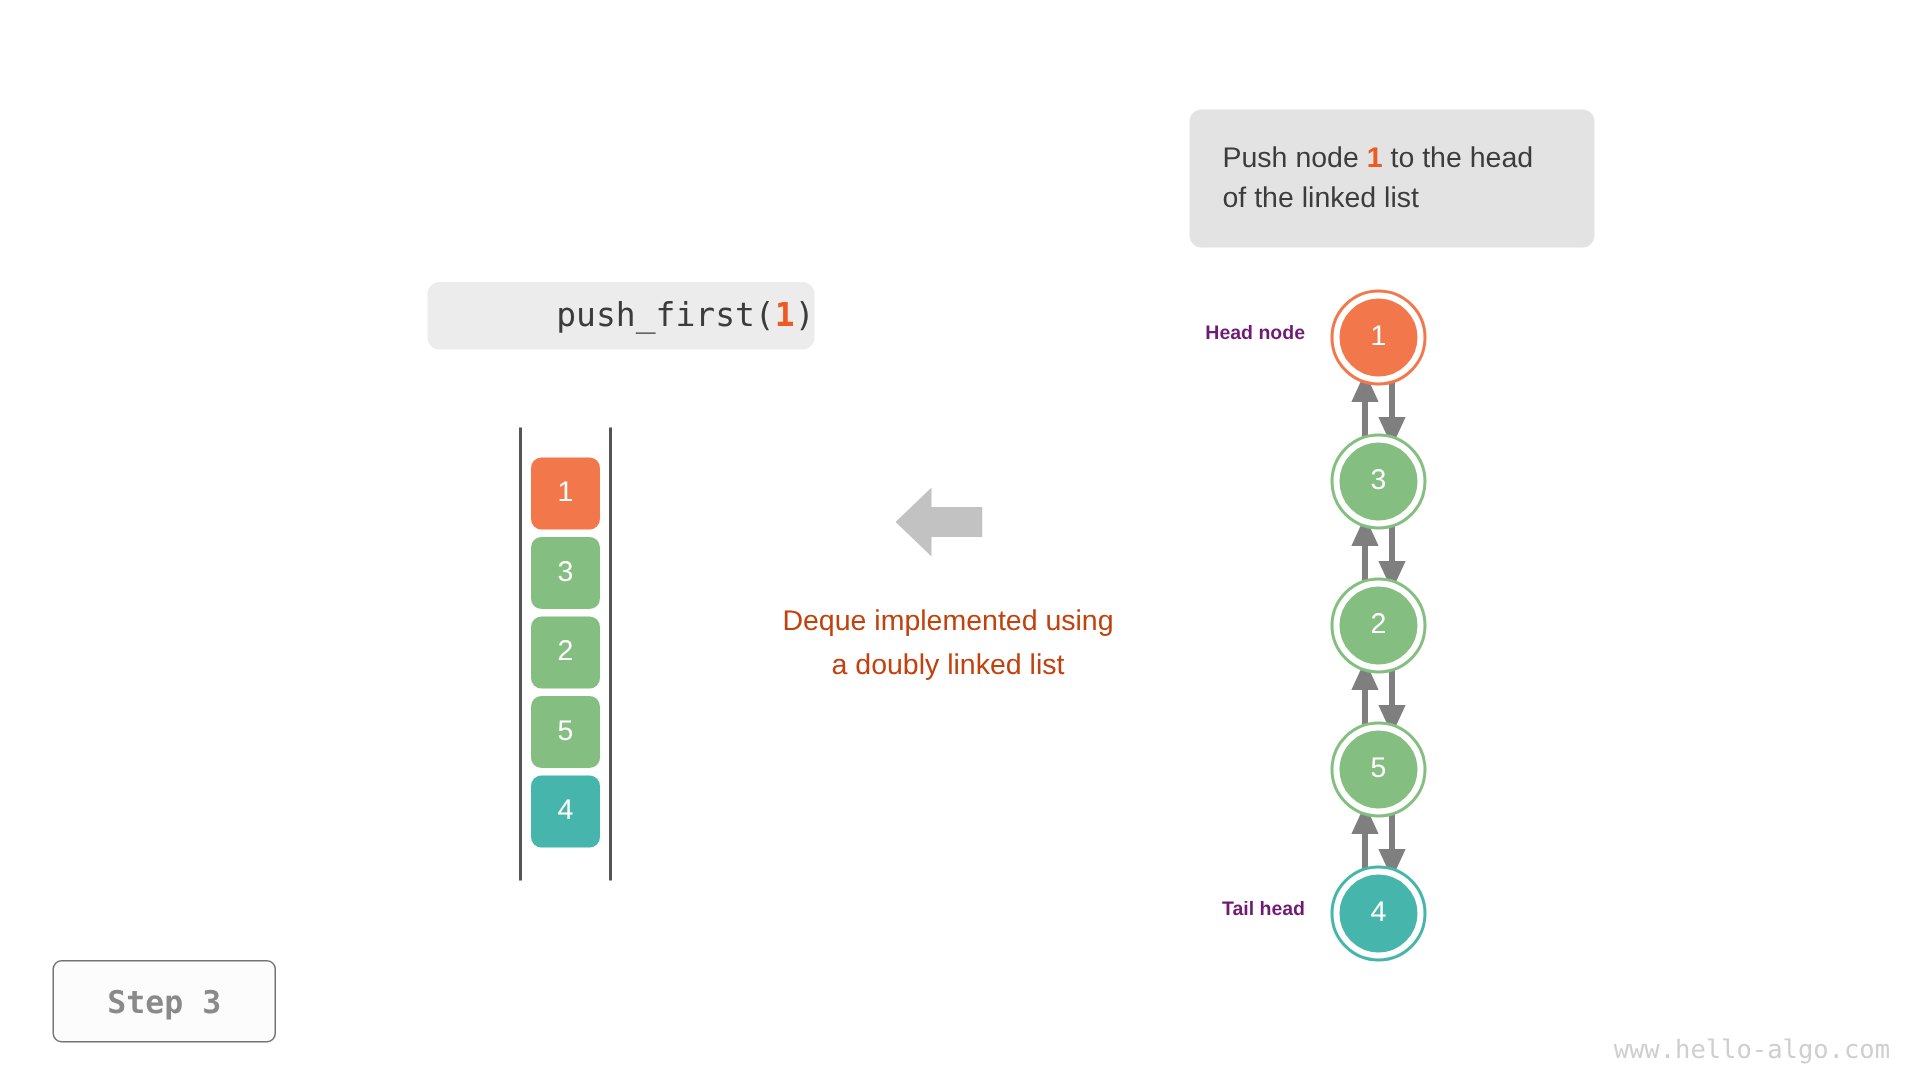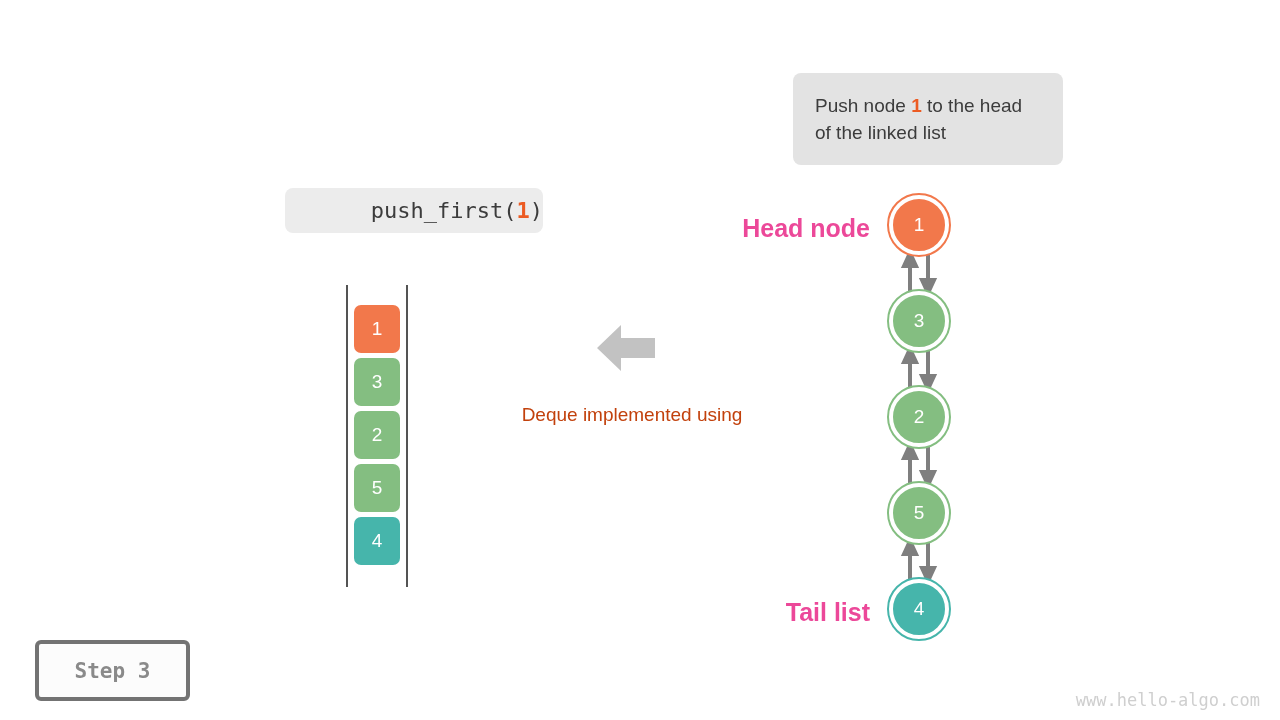--- a/index.html
+++ b/index.html
@@ -151,42 +151,42 @@
     width: 64px;
     height: 64px;
     border-radius: 50%;
     box-sizing: border-box;
     border: 2px solid #000;
     z-index: 2;
     background: #ffffff;
   }
   .endpoint-label {
     position: absolute;
-    font-size: 25px;
+    font-size: 13px;
     font-weight: bold;
-    color: #ec4899;
+    color: #701a75;
     text-align: right;
     font-family: "Liberation Sans", sans-serif;
   }
   .links-svg {
     position: absolute;
     left: 0; top: 0;
     width: 240px;
     height: 470px;
     z-index: 1;
   }
 
   
   .step-badge {
     position: absolute;
     left: 35px;
     top: 640px;
     width: 147px;
     height: 53px;
-    border: 4px solid #737373;
+    border: 1px solid #737373;
     border-radius: 6px;
     background: #fcfcfc;
     display: flex;
     align-items: center;
     justify-content: center;
   }
   .step-text {
     font-family: "DejaVu Sans Mono", monospace;
     font-size: 21px;
     font-weight: bold;
@@ -232,20 +232,21 @@
   </div>
 
   <div class="mid-arrow">
     <svg width="58" height="52" viewBox="0 0 58 52">
       <polygon points="0,26 24,3 24,16 58,16 58,36 24,36 24,49" fill="#c2c2c2"></polygon>
     </svg>
   </div>
 
   <div class="caption">
     <div>Deque implemented using</div>
+    <div>a doubly linked list</div>
   </div>
 
   <div class="linked-list">
     <svg class="links-svg" id="links-svg" viewBox="0 0 240 470">
         <g>
           <path d="M170,114 L170,85 M164,86 L170,73 L176,86 Z" stroke="#7f7f7f" stroke-width="4" fill="#7f7f7f"></path>
           <path d="M188,72 L188,101 M182,100 L188,113 L194,100 Z" stroke="#7f7f7f" stroke-width="4" fill="#7f7f7f"></path>
         </g>
         <g>
           <path d="M170,210 L170,181 M164,182 L170,169 L176,182 Z" stroke="#7f7f7f" stroke-width="4" fill="#7f7f7f"></path>
@@ -266,21 +267,21 @@
         <div class="node-ring" style="top: 109px; border-color: rgb(132, 190, 129);"></div>
         <div class="node" style="top: 112px; background: rgb(132, 190, 129);">3</div>
         <div class="node-ring" style="top: 205px; border-color: rgb(132, 190, 129);"></div>
         <div class="node" style="top: 208px; background: rgb(132, 190, 129);">2</div>
         <div class="node-ring" style="top: 301px; border-color: rgb(132, 190, 129);"></div>
         <div class="node" style="top: 304px; background: rgb(132, 190, 129);">5</div>
         <div class="node-ring" style="top: 397px; border-color: rgb(70, 181, 171);"></div>
         <div class="node" style="top: 400px; background: rgb(70, 181, 171);">4</div>
       </div>
     <div class="endpoint-label" id="head-label" style="left: 0px; top: 34px; width: 130px;">Head node</div>
-    <div class="endpoint-label" id="tail-label" style="left: 0px; top: 418px; width: 130px;">Tail list</div>
+    <div class="endpoint-label" id="tail-label" style="left: 0px; top: 418px; width: 130px;">Tail head</div>
   </div>
 
   <div class="step-badge">
     <span class="step-text">Step 3</span>
   </div>
 
   <div class="watermark">www.hello-algo.com</div>
 
 </div>
 

